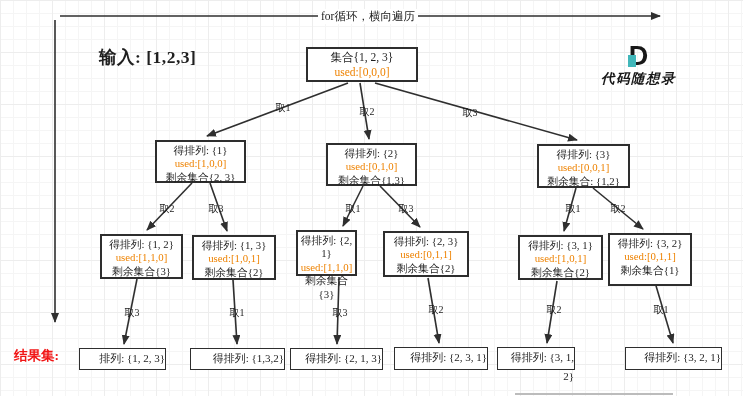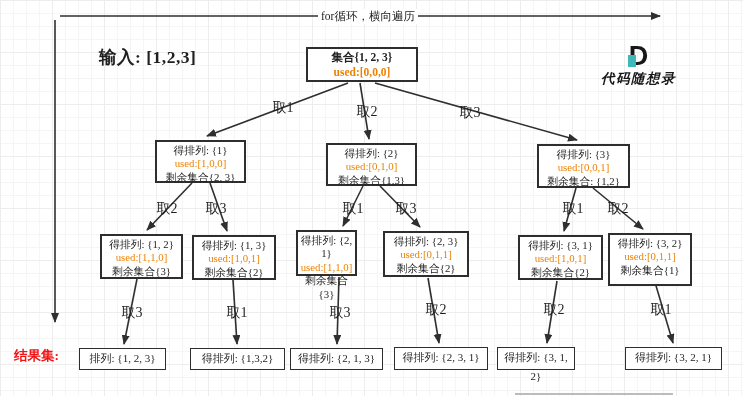--- a/index.html
+++ b/index.html
@@ -18,24 +18,24 @@
   .edges { position:absolute; left:0; top:0; width:743px; height:405px; }
   .edges line { stroke:#2f2f2f; stroke-width:1.6; }
   .node {
     position:absolute; background:#fff; border:2px solid #2e2e2e;
     text-align:center; font-size:10.8px; line-height:13.4px; padding-top:2px;
   }
   .node .used { color:#ee8200; }
   .root-node { font-size:11.5px; line-height:15px; padding-top:1px; }
   .leaf {
     position:absolute; background:#fff; border:1.5px solid #2e2e2e;
-    text-align:center; font-size:11px; line-height:19px;
+    text-align:right; font-size:11px; line-height:19px;
   }
   .edge-label {
-    position:absolute; font-size:14px; line-height:12px; color:#1f1f1f;
+    position:absolute; font-size:10px; line-height:12px; color:#1f1f1f;
     transform:translate(-50%,-50%); white-space:nowrap;
   }
   .arrow-label {
     position:absolute; font-size:11.5px; background:#fff; padding:0 3px;
     white-space:nowrap; color:#222;
   }
   .input-label {
     position:absolute; left:83px; top:45px; font-size:17.5px; font-weight:bold;
     letter-spacing:.5px;
     margin-left:16px;
@@ -94,21 +94,21 @@
 
   <div class="arrow-label" style="left:318px;top:9px;">for循环，横向遍历</div>
 
   <div class="input-label">输入: [1,2,3]</div>
 
   <div class="logo">
     <span class="logo-d"><span>D</span><span class="logo-teal"></span></span>
     <span class="logo-name">代码随想录</span>
   </div>
 
-  <div class="node root-node" style="left:306px;top:47px;width:112px;height:35px;font-weight:bold;">
+  <div class="node root-node" style="left:306px;top:47px;width:112px;height:35px;">
     <div>集合{1, 2, 3}</div>
     <div class="used">used:[0,0,0]</div>
   </div>
 
   <div class="node" style="left:155px;top:140px;width:91px;height:43px;">
     <div>得排列: {1}</div>
     <div class="used">used:[1,0,0]</div>
     <div>剩余集合{2, 3}</div>
   </div>
   <div class="node" style="left:326px;top:143px;width:91px;height:43px;">

